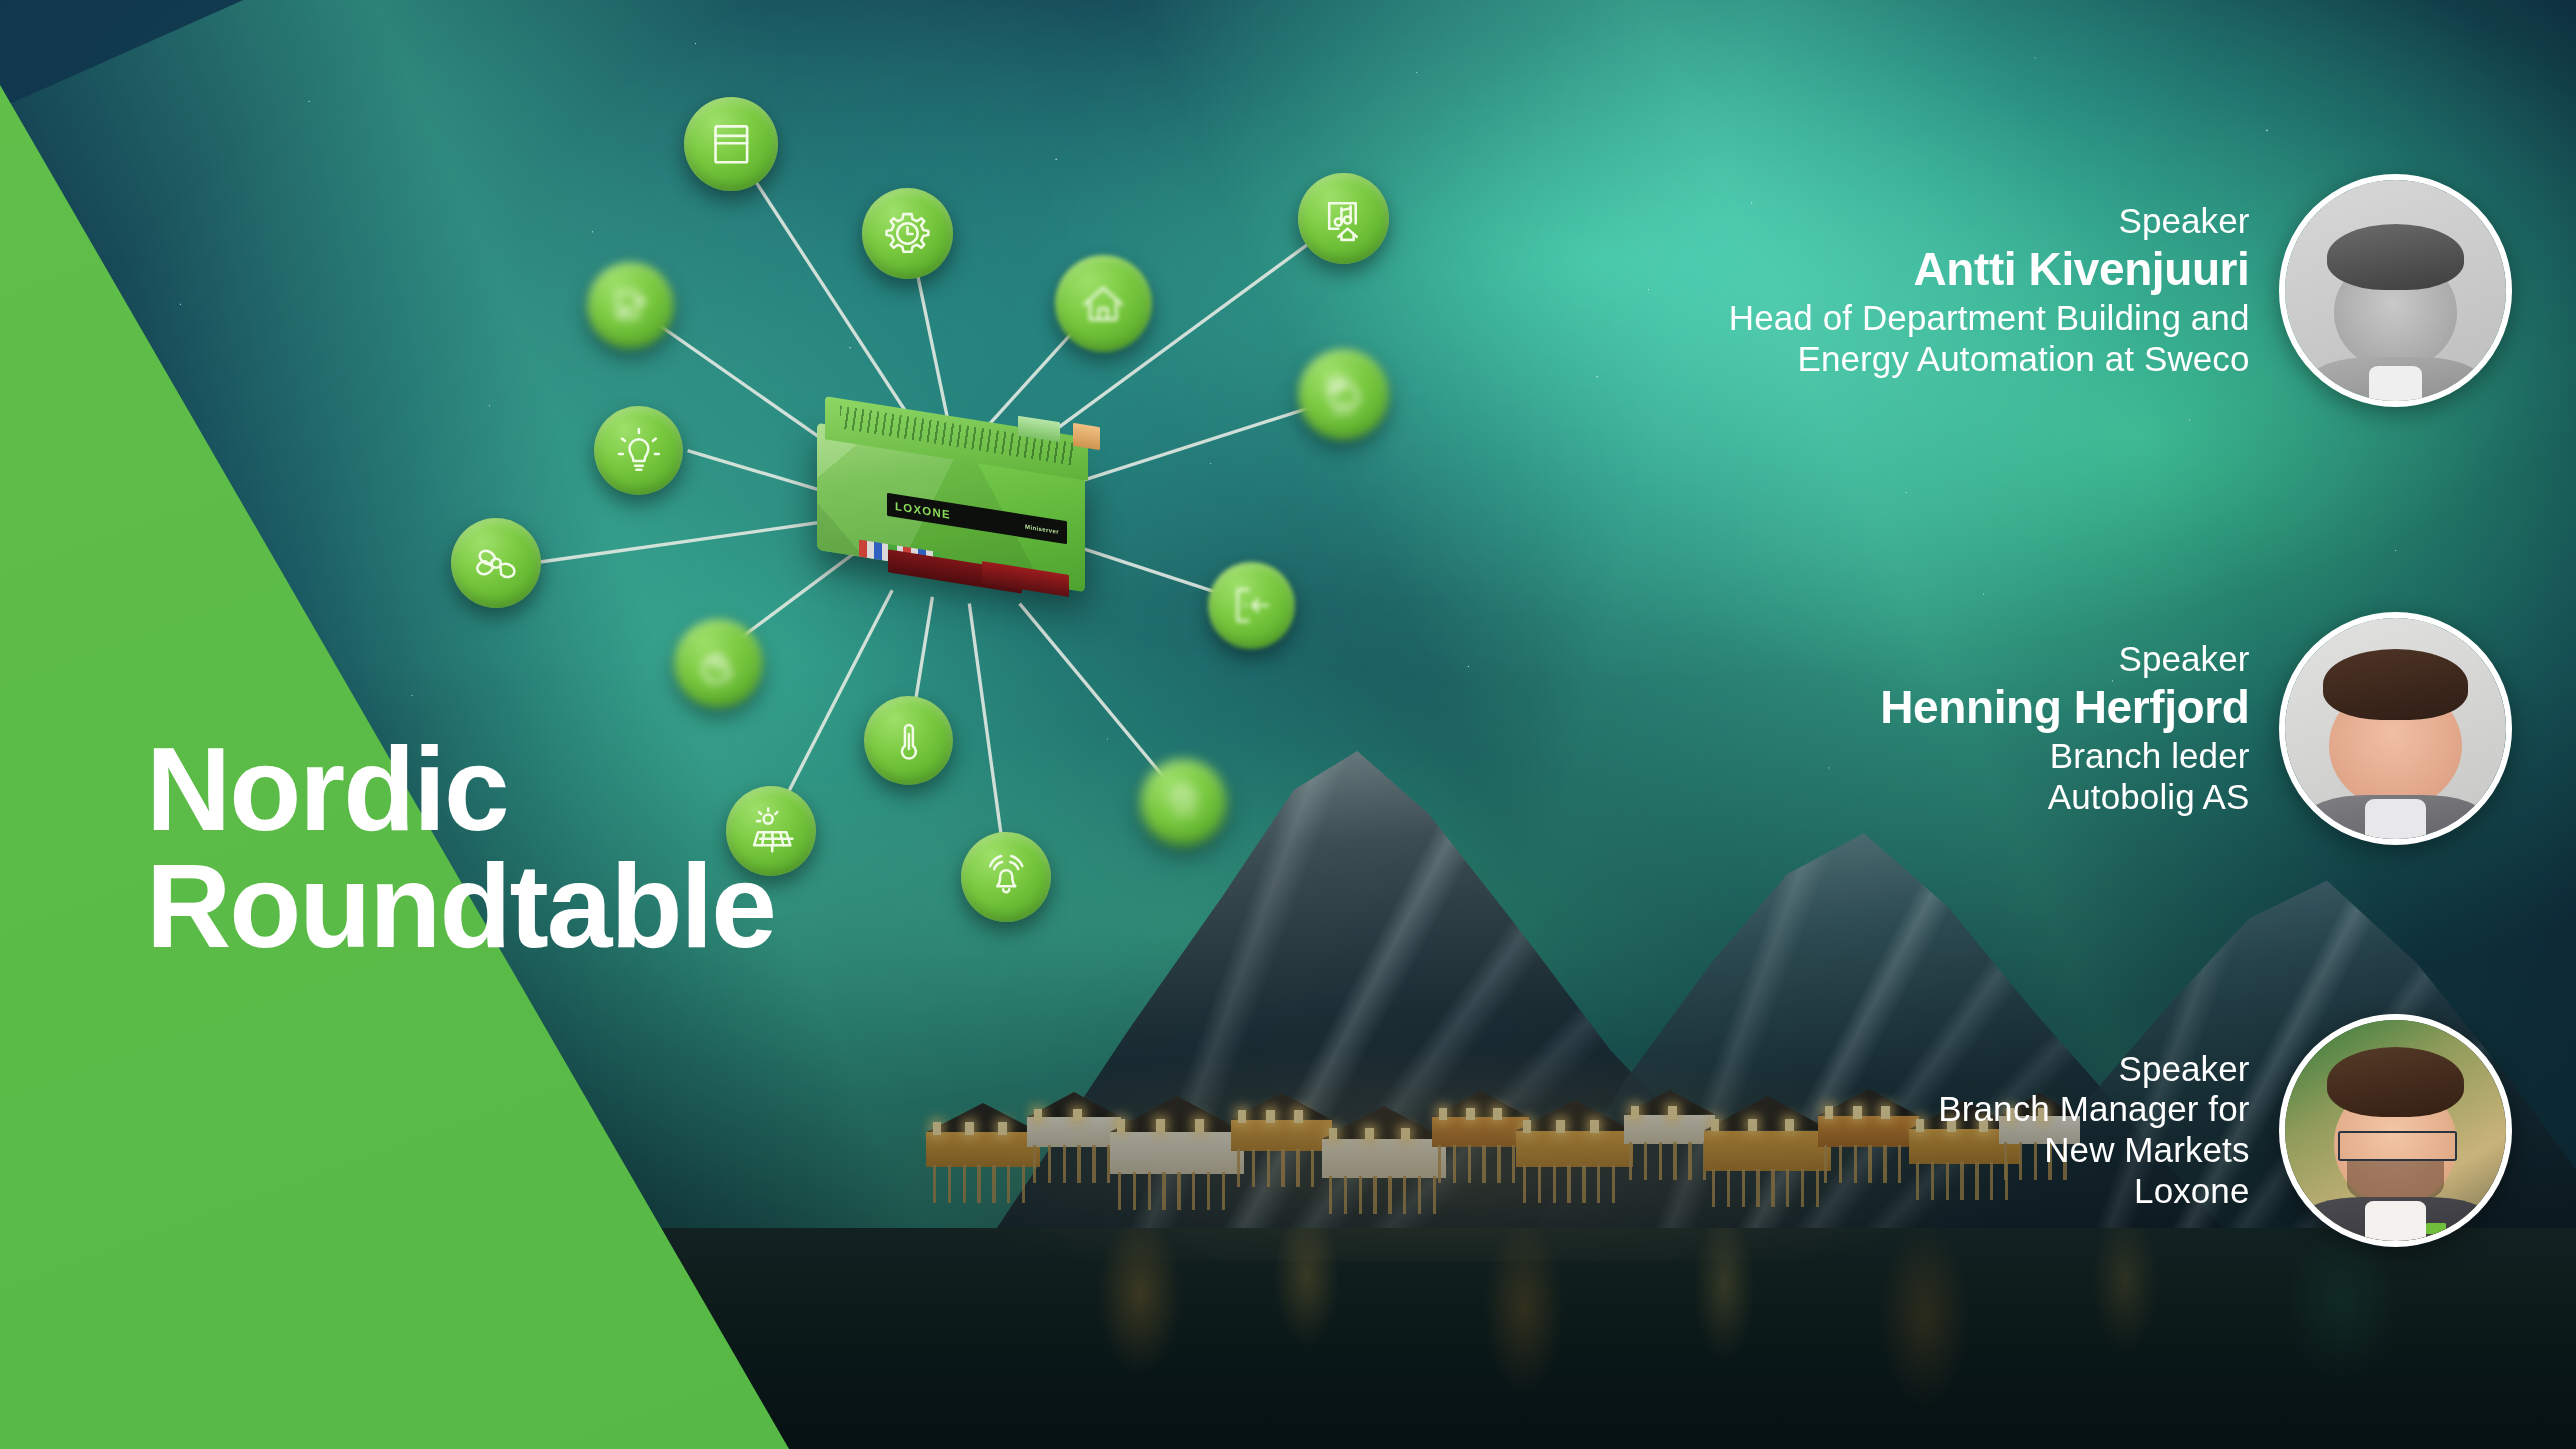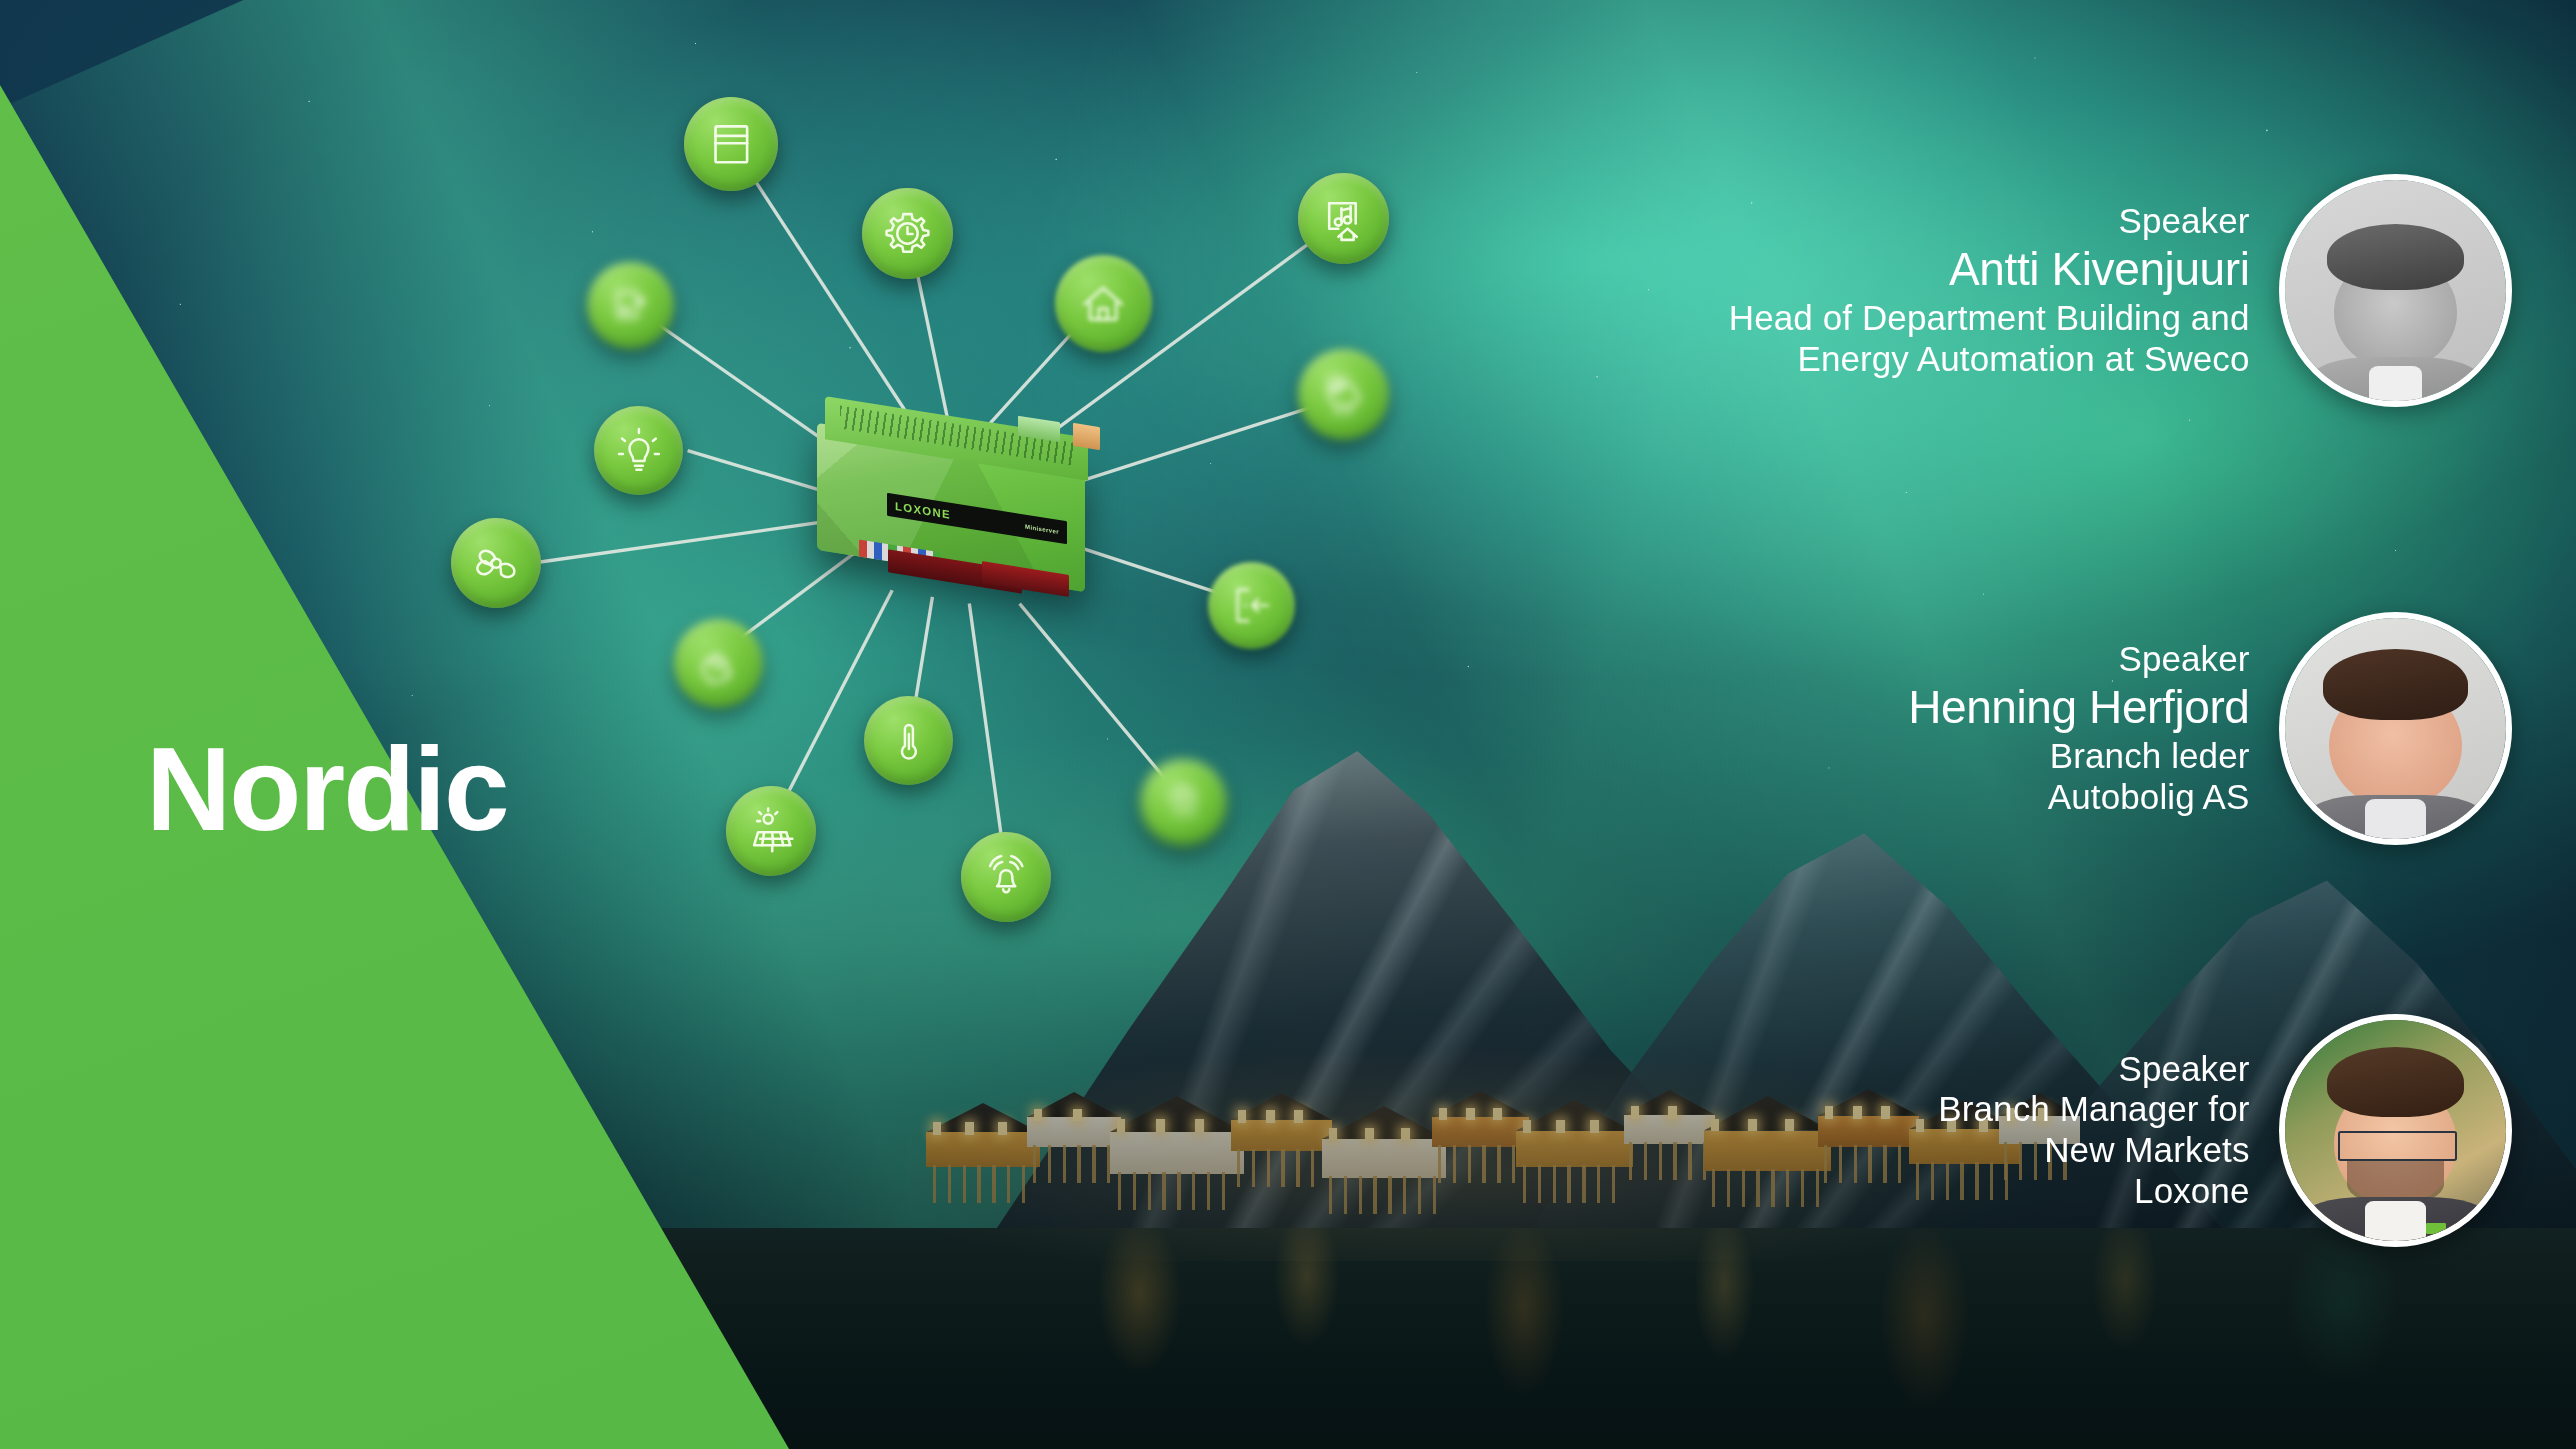--- a/index.html
+++ b/index.html
@@ -169,21 +169,21 @@
     display:flex;align-items:center;justify-content:center;}
   .bubble svg{width:56%;height:56%;display:block;}
   .bubble svg *{stroke:#f2fbe8;stroke-width:5;fill:none;stroke-linecap:round;stroke-linejoin:round;}
   .bubble svg .fill{fill:#f2fbe8;stroke:none;}
   .blur1{filter:blur(2.1px);} .blur2{filter:blur(4px);} .blur3{filter:blur(6px);}
 
   
   .speaker{position:absolute;display:flex;align-items:center;justify-content:flex-end;gap:29.5px;}
   .sp-text{text-align:right;color:#fff;}
   .sp-role{font-size:35px;line-height:1.16;font-weight:normal;letter-spacing:0.1px;}
-  .sp-name{font-size:46px;line-height:1.16;font-weight:normal;letter-spacing:-0.4px;margin:1.3px 0 1.3px;text-align:right;}
+  .sp-name{font-size:46px;line-height:1.16;font-weight:bold;letter-spacing:-0.4px;margin:1.3px 0 1.3px;text-align:right;}
   .sp-line{font-size:35px;line-height:1.17;font-weight:normal;letter-spacing:0.1px;}
   .sp-photo{width:221px;height:221px;border-radius:50%;border:6px solid #fff;
     overflow:hidden;position:relative;flex:none;box-shadow:0 6.7px 23px rgba(0,0,0,.36);}
   .ph{position:absolute;inset:0;}
   .face{position:absolute;border-radius:50%;}
 </style>
 </head>
 <body>
 
 <div id="stage">
@@ -534,16 +534,17 @@
       <div class="face" style="left:24%;top:50%;width:52%;height:12%;border-radius:2.7px;border:2.7px solid #2a3340;background:transparent;"></div>
       <div class="face" style="left:28%;top:64%;width:44%;height:20%;border-radius:0 0 50% 50%;background:rgba(70,46,30,.45);"></div>
       <div class="face" style="left:8%;top:80%;width:84%;height:28%;border-radius:32% 32% 0 0;background:linear-gradient(170deg,#4b4b50,#33333a);"></div>
       <div class="face" style="left:36%;top:82%;width:28%;height:24%;border-radius:14% 14% 0 0;background:#f4f2ef;"></div>
       <div class="face" style="left:64%;top:92%;width:9%;height:5%;border-radius:1.3px;background:#6fbf3a;"></div>
     </div>
   </div>
 
   <div class="headline">
     <span class="ln">Nordic</span>
+    <span class="ln">Roundtable</span>
   </div>
 
 </div>
 
 
 </body></html>

